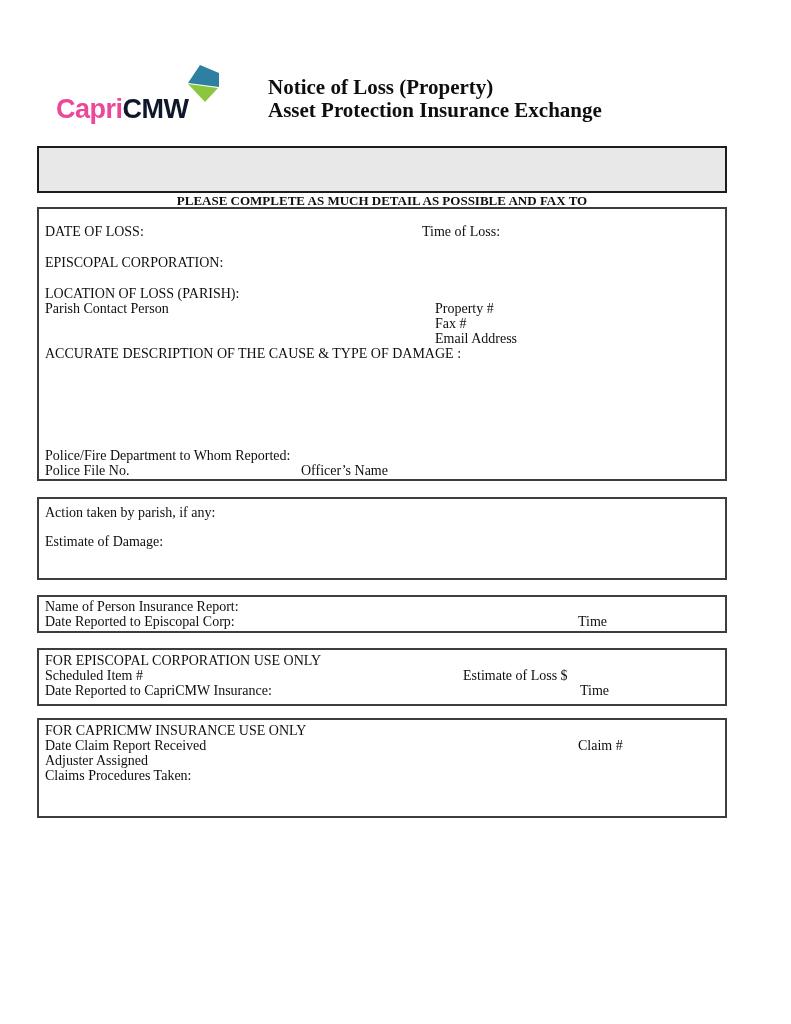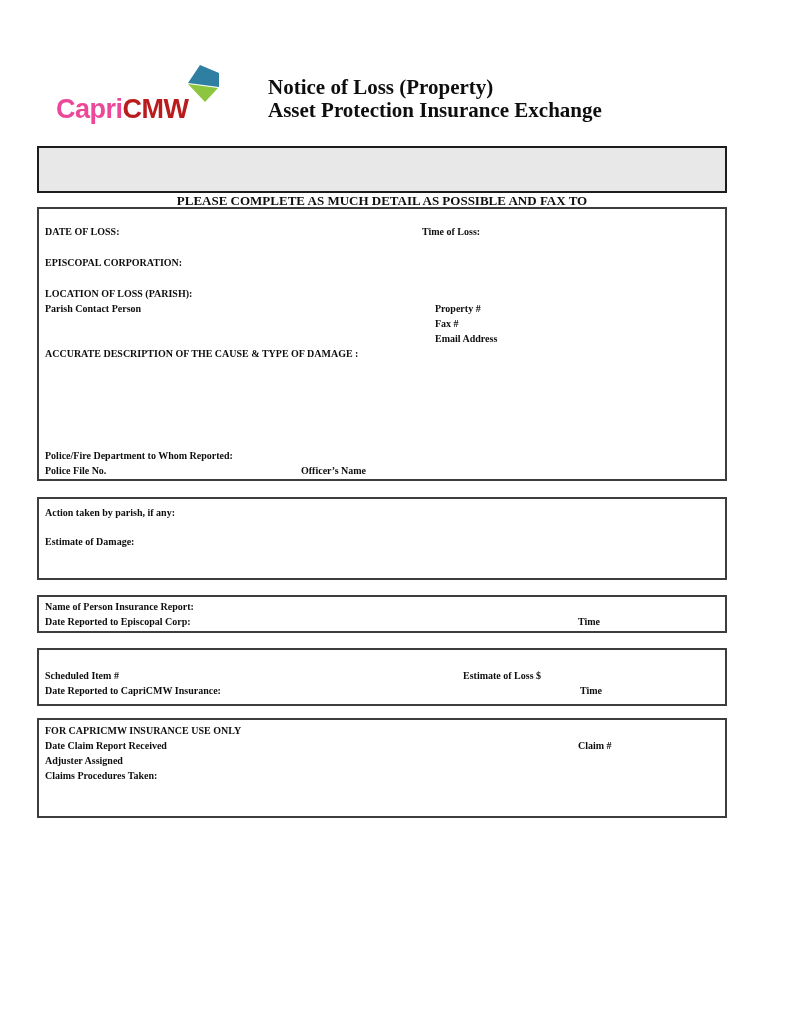--- a/index.html
+++ b/index.html
@@ -22,32 +22,32 @@
 
   
   .box{position:absolute;left:37px;width:690px;box-sizing:border-box;
        border:2px solid #3d3d3d;background:#ffffff;}
   .box-loss{top:207px;height:274px;}
   .box-action{top:497px;height:83px;}
   .box-report{top:595px;height:38px;}
   .box-episcopal{top:648px;height:58px;}
   .box-capricmw{top:718px;height:100px;}
 
-  .lbl{position:absolute;left:6px;font-weight:bold;font-size:10px;line-height:14px;white-space:nowrap;}
+  .lbl{position:absolute;left:6px;font-weight:normal;font-size:14px;line-height:14px;white-space:nowrap;}
 </style>
 </head>
 <body>
 
 <div class="page">
 
   <svg class="logo-icon" viewBox="0 0 36 42">
     <polygon points="16,3 35,11 35,25 4,21" fill="#2f7fa2"></polygon>
     <polygon points="4,22 34,26 21,40" fill="#8cc63e"></polygon>
   </svg>
-  <div class="logo-text"><span style="color: #ec4899;">Capri</span><span style="color: #b91c1c;">CMW</span></div>
+  <div class="logo-text"><span style="color: #ec4899;">Capri</span><span style="color: #0f172a;">CMW</span></div>
 
   <div class="title">
     <div>Notice of Loss (Property)</div>
     <div>Asset Protection Insurance Exchange</div>
   </div>
 
   <div class="banner" style="background-color: rgb(232, 232, 232);">
     <div>PLEASE COMPLETE AS MUCH DETAIL AS POSSIBLE AND FAX TO</div>
     <div>CAPRICMW INSURANCE SERVICES LTD.&nbsp; 1-250-860-1213 PH. 1-888-668-4441</div>
     <div>OR EMAIL reception@capricmw.ca</div>
@@ -73,20 +73,21 @@
     <span class="lbl" style="top:36px">Estimate of Damage:</span>
   </div>
 
   <div class="box box-report">
     <span class="lbl" style="top:3px">Name of Person Insurance Report:</span>
     <span class="lbl" style="top:18px">Date Reported to Episcopal Corp:</span>
     <span class="lbl" style="top:18px;left:539px">Time</span>
   </div>
 
   <div class="box box-episcopal">
+    <span class="lbl" style="top:4px">FOR EPISCOPAL CORPORATION USE ONLY</span>
     <span class="lbl" style="top:19px">Scheduled Item #</span>
     <span class="lbl" style="top:19px;left:424px">Estimate of Loss $</span>
     <span class="lbl" style="top:34px">Date Reported to CapriCMW Insurance:</span>
     <span class="lbl" style="top:34px;left:541px">Time</span>
   </div>
 
   <div class="box box-capricmw">
     <span class="lbl" style="top:4px">FOR CAPRICMW INSURANCE USE ONLY</span>
     <span class="lbl" style="top:19px">Date Claim Report Received</span>
     <span class="lbl" style="top:19px;left:539px">Claim #</span>

